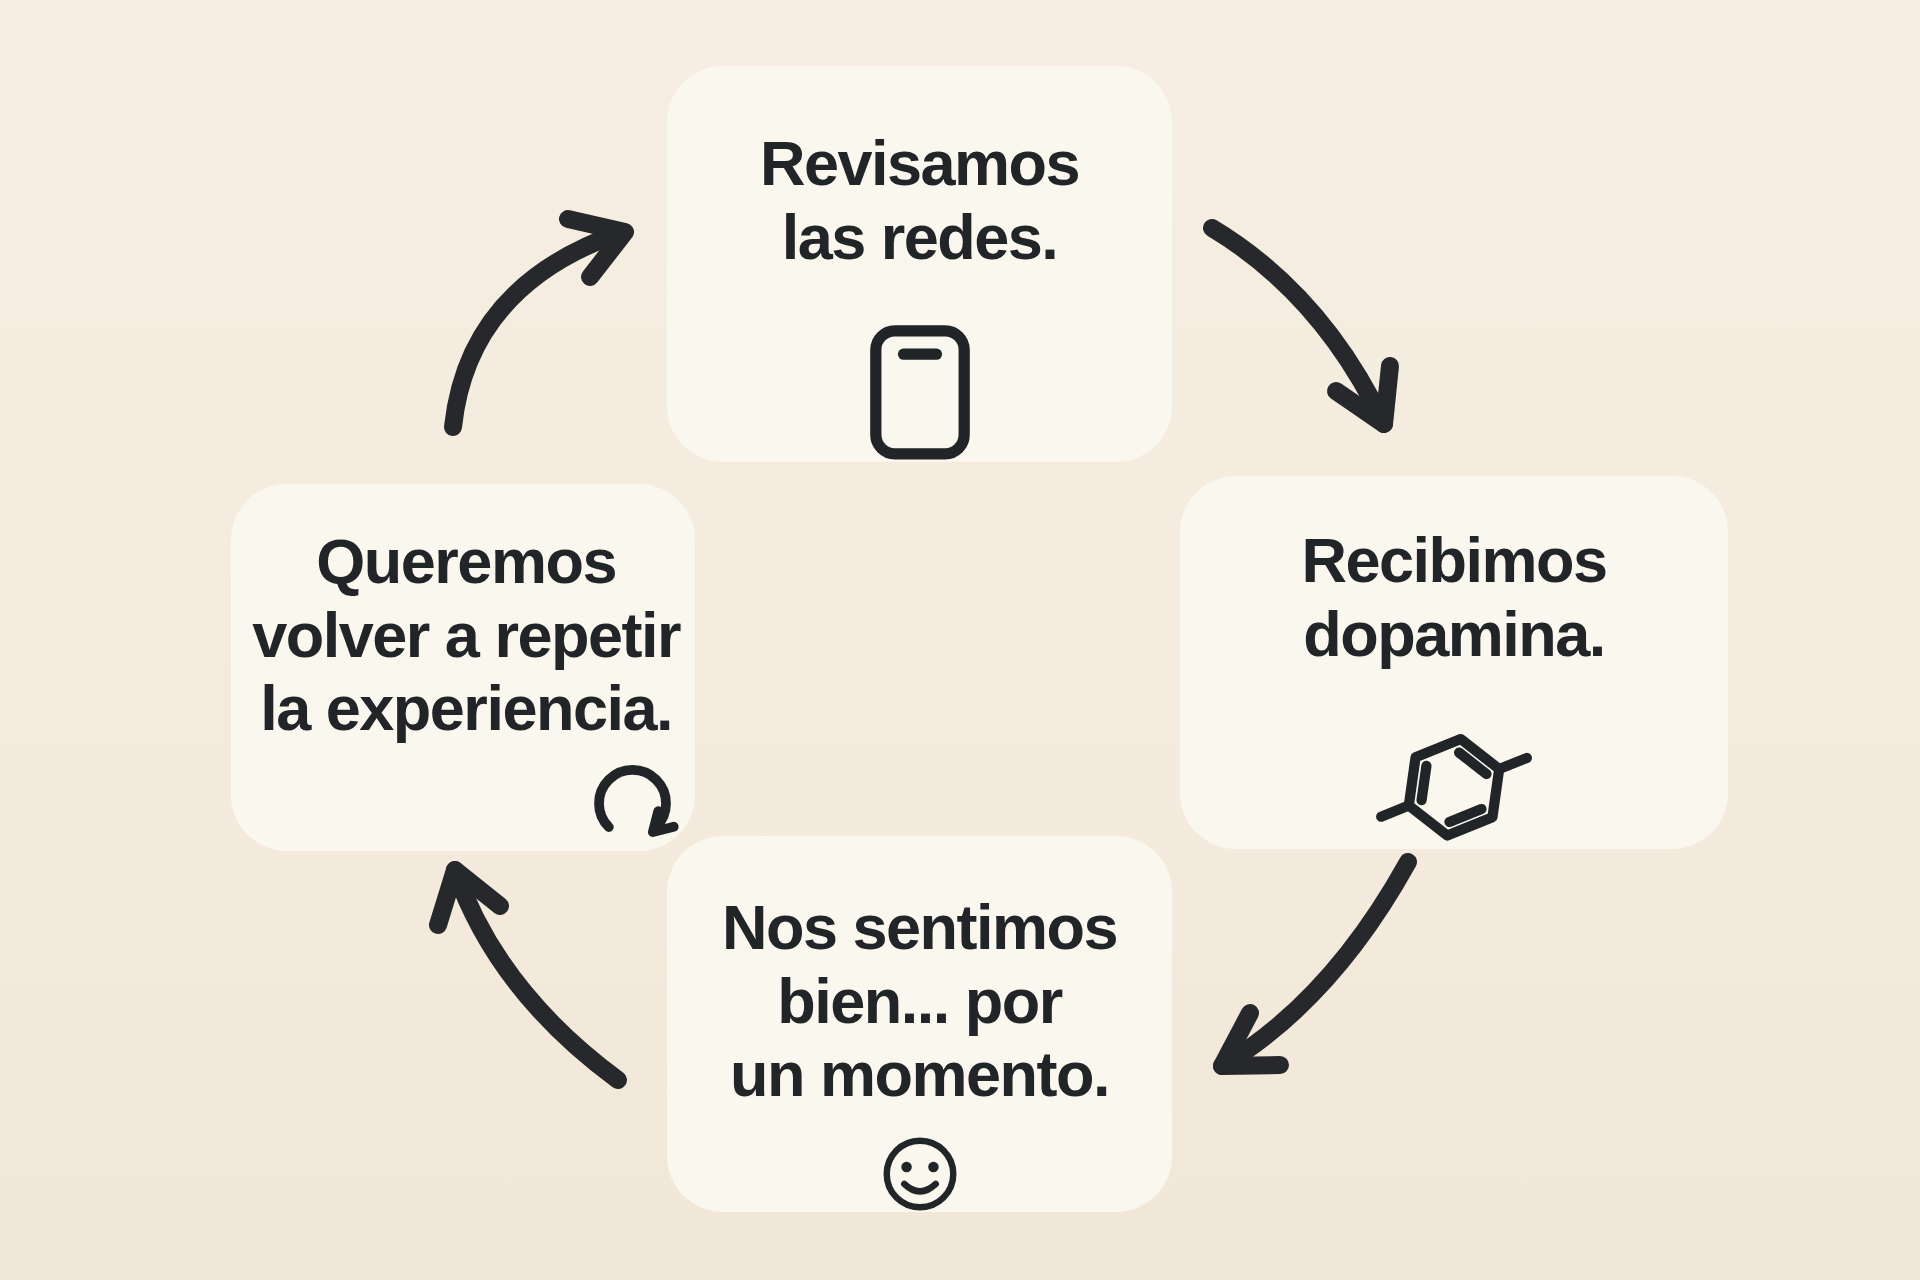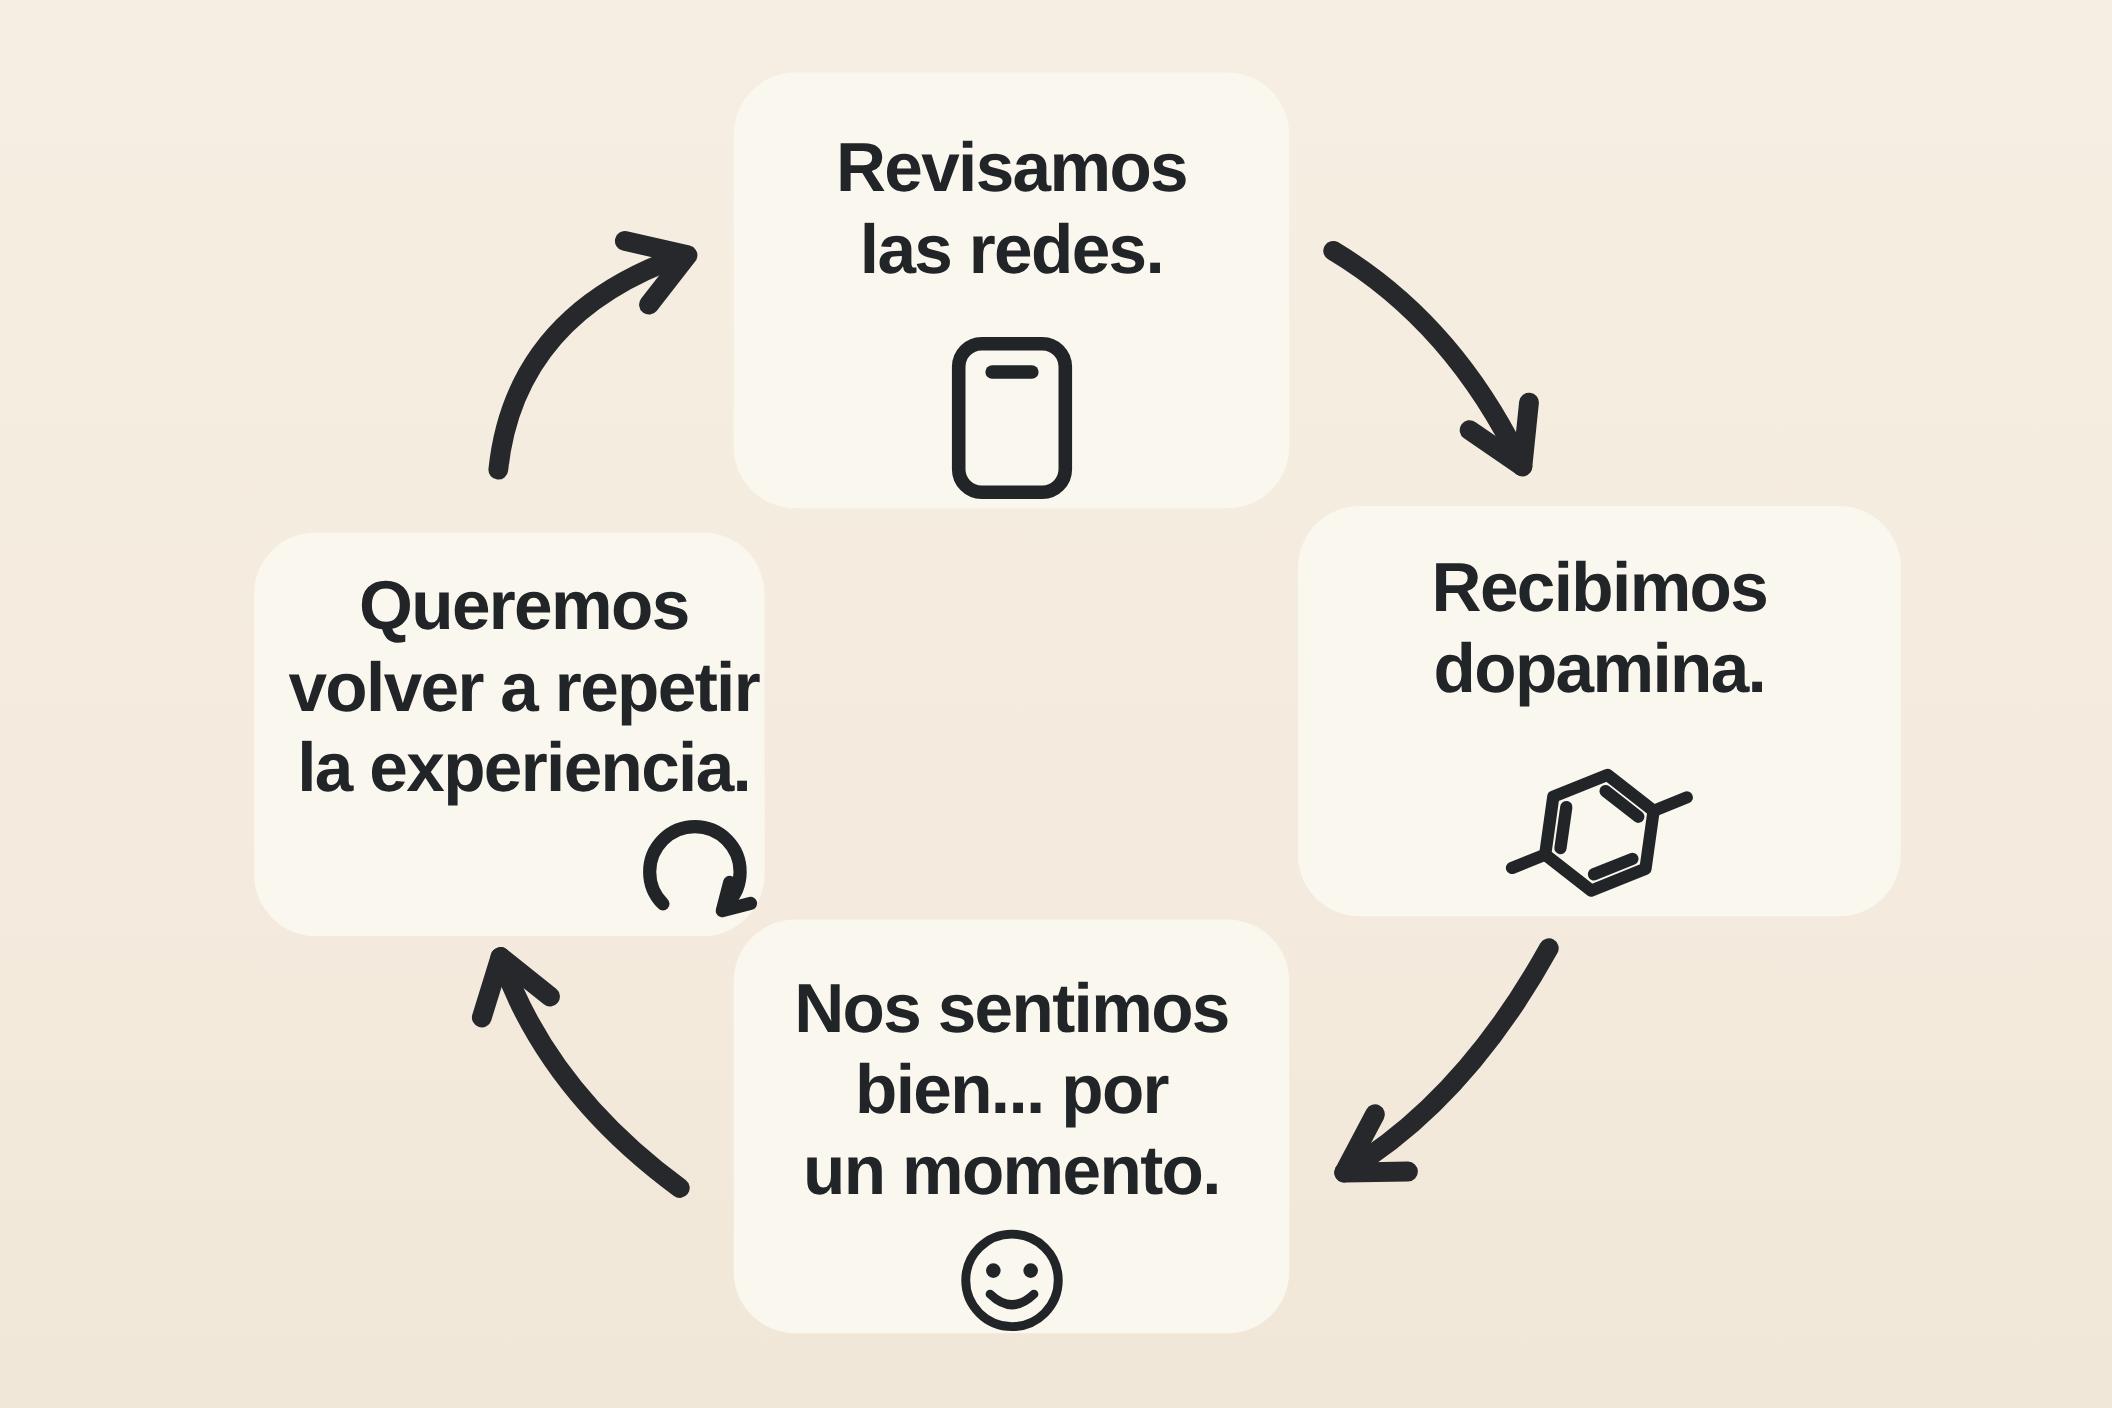--- a/index.html
+++ b/index.html
@@ -34,25 +34,25 @@
   .card{
     position:absolute;
     background:var(--card);
     border-radius:56px;
     display:flex;
     flex-direction:column;
     align-items:center;
     box-sizing:border-box;
   }
   .card-top{left:667px;top:66px;width:505px;height:396px;padding-top:46px;}
-  .card-right{left:1180px;top:460px;width:548px;height:373px;padding-top:33px;}
+  .card-right{left:1180px;top:476px;width:548px;height:373px;padding-top:33px;}
   .card-bottom{left:667px;top:836px;width:505px;height:376px;padding-top:40px;}
   .card-left{left:231px;top:484px;width:464px;height:367px;padding-top:26px;align-items:flex-end;}
   .label{
-    margin:5px;
+    margin:15px;
     font-size:63px;
     font-weight:700;
     line-height:1.17;
     letter-spacing:-1.5px;
     color:var(--ink);
     text-align:center;
     white-space:pre-line;
   }
   .icon{display:block;}
   .icon *{

